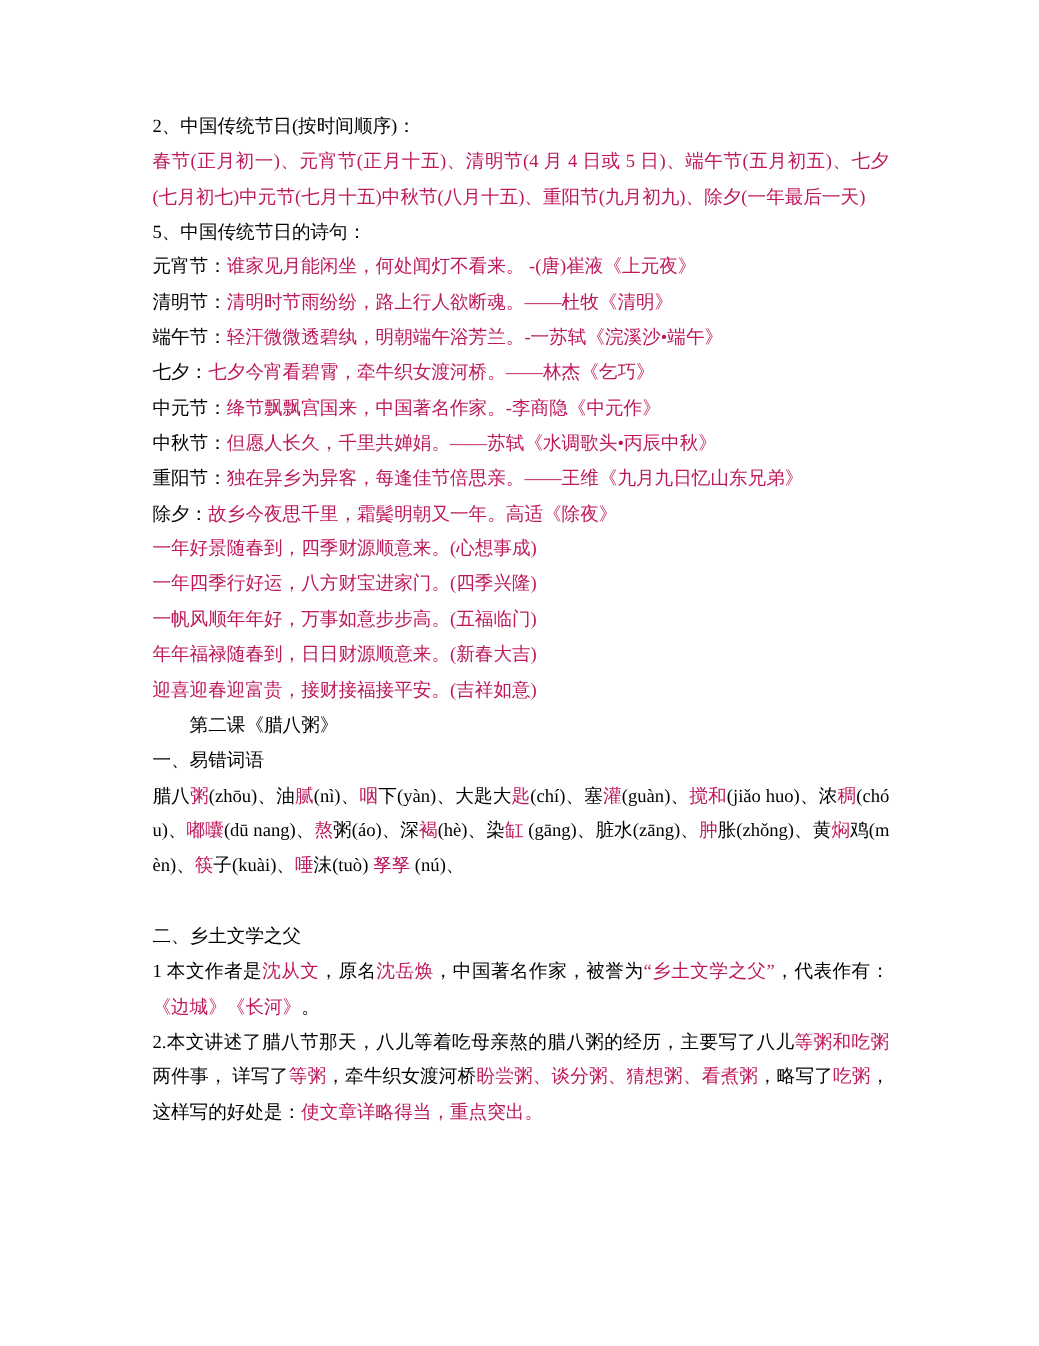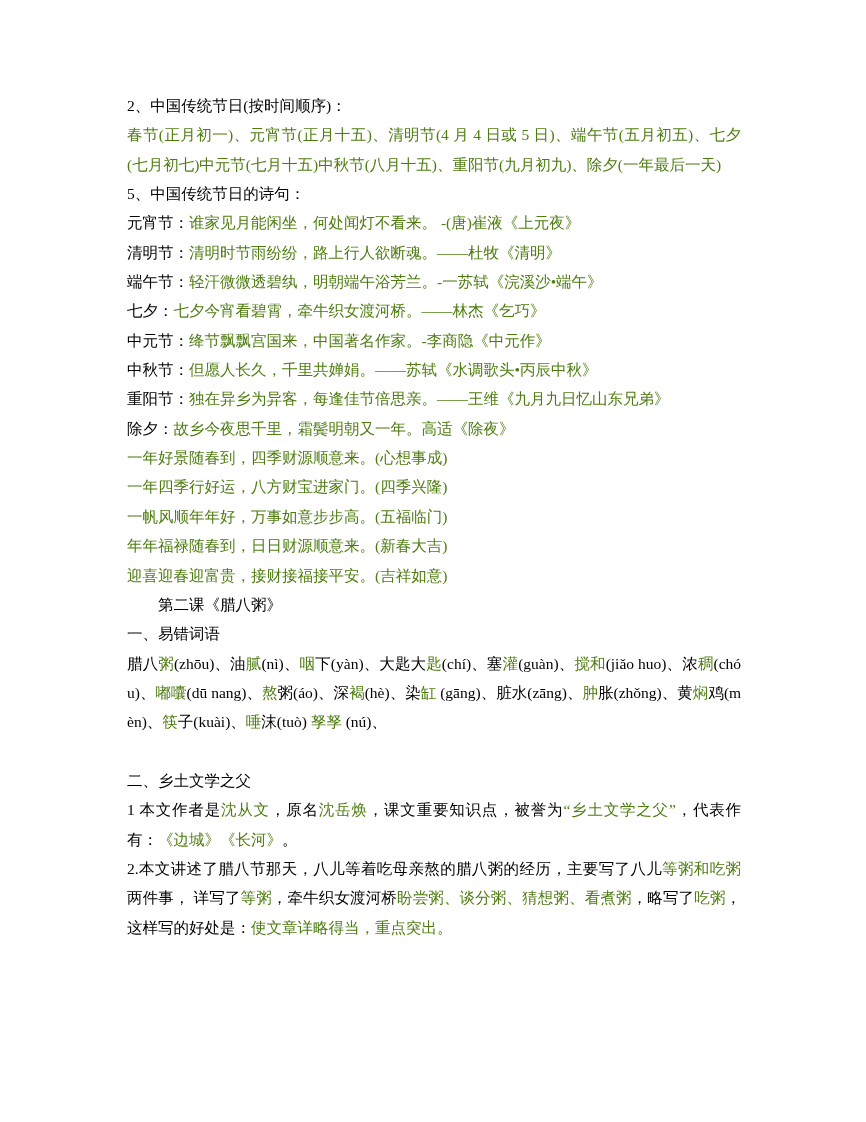--- a/index.html
+++ b/index.html
@@ -28,21 +28,21 @@
     font-size: 15.5px;
     line-height: 29.35px;
     color: #000000;
     text-align: justify;
     text-justify: inter-ideograph;
     word-break: break-all;
   }
   .doc p.indent { text-indent: 2em; }
   .doc p.blank { text-align: left; }
   .seg { color: #000000; }
-  .seg.red { color: #4d7c0f; }
+  .seg.red { color: #be185d; }
 </style>
 </head>
 <body>
 
 <div class="page">
   <div class="doc">
       <p><span class="seg">2、中国传统节日(按时间顺序)：</span></p>
       <p><span class="seg red">春节(正月初一)、元宵节(正月十五)、清明节(4 月 4 日或 5 日)、端午节(五月初五)、七夕(七月初七)中元节(七月十五)中秋节(八月十五)、重阳节(九月初九)、除夕(一年最后一天)</span></p>
       <p><span class="seg">5、中国传统节日的诗句：</span></p>
       <p><span class="seg">元宵节：</span><span class="seg red">谁家见月能闲坐，何处闻灯不看来。 -(唐)崔液《上元夜》</span></p>
@@ -56,16 +56,16 @@
       <p><span class="seg red">一年好景随春到，四季财源顺意来。(心想事成)</span></p>
       <p><span class="seg red">一年四季行好运，八方财宝进家门。(四季兴隆)</span></p>
       <p><span class="seg red">一帆风顺年年好，万事如意步步高。(五福临门)</span></p>
       <p><span class="seg red">年年福禄随春到，日日财源顺意来。(新春大吉)</span></p>
       <p><span class="seg red">迎喜迎春迎富贵，接财接福接平安。(吉祥如意)</span></p>
       <p class="indent"><span class="seg">第二课《腊八粥》</span></p>
       <p><span class="seg">一、易错词语</span></p>
       <p><span class="seg">腊八</span><span class="seg red">粥</span><span class="seg">(zhōu)、油</span><span class="seg red">腻</span><span class="seg">(nì)、</span><span class="seg red">咽</span><span class="seg">下(yàn)、大匙大</span><span class="seg red">匙</span><span class="seg">(chí)、塞</span><span class="seg red">灌</span><span class="seg">(guàn)、</span><span class="seg red">搅和</span><span class="seg">(jiǎo huo)、浓</span><span class="seg red">稠</span><span class="seg">(chóu)、</span><span class="seg red">嘟囔</span><span class="seg">(dū nang)、</span><span class="seg red">熬</span><span class="seg">粥(áo)、深</span><span class="seg red">褐</span><span class="seg">(hè)、染</span><span class="seg red">缸</span><span class="seg"> (gāng)、脏水(zāng)、</span><span class="seg red">肿</span><span class="seg">胀(zhǒng)、黄</span><span class="seg red">焖</span><span class="seg">鸡(mèn)、</span><span class="seg red">筷</span><span class="seg">子(kuài)、</span><span class="seg red">唾</span><span class="seg">沫(tuò) </span><span class="seg red">孥孥</span><span class="seg"> (nú)、</span></p>
       <p class="blank">&nbsp;</p>
       <p><span class="seg">二、乡土文学之父</span></p>
-      <p><span class="seg">1 本文作者是</span><span class="seg red">沈从文</span><span class="seg">，原名</span><span class="seg red">沈岳焕</span><span class="seg">，课文重要知识点，被誉为</span><span class="seg red">“乡土文学之父”</span><span class="seg">，代表作有：</span><span class="seg red">《边城》《长河》</span><span class="seg">。</span></p>
+      <p><span class="seg">1 本文作者是</span><span class="seg red">沈从文</span><span class="seg">，原名</span><span class="seg red">沈岳焕</span><span class="seg">，中国著名作家，被誉为</span><span class="seg red">“乡土文学之父”</span><span class="seg">，代表作有：</span><span class="seg red">《边城》《长河》</span><span class="seg">。</span></p>
       <p><span class="seg">2.本文讲述了腊八节那天，八儿等着吃母亲熬的腊八粥的经历，主要写了八儿</span><span class="seg red">等粥和吃粥</span><span class="seg">两件事， 详写了</span><span class="seg red">等粥</span><span class="seg">，牵牛织女渡河桥</span><span class="seg red">盼尝粥、谈分粥、猜想粥、看煮粥</span><span class="seg">，略写了</span><span class="seg red">吃粥</span><span class="seg">， 这样写的好处是：</span><span class="seg red">使文章详略得当，重点突出。</span></p>
     </div>
 </div>
 
 </body></html>

